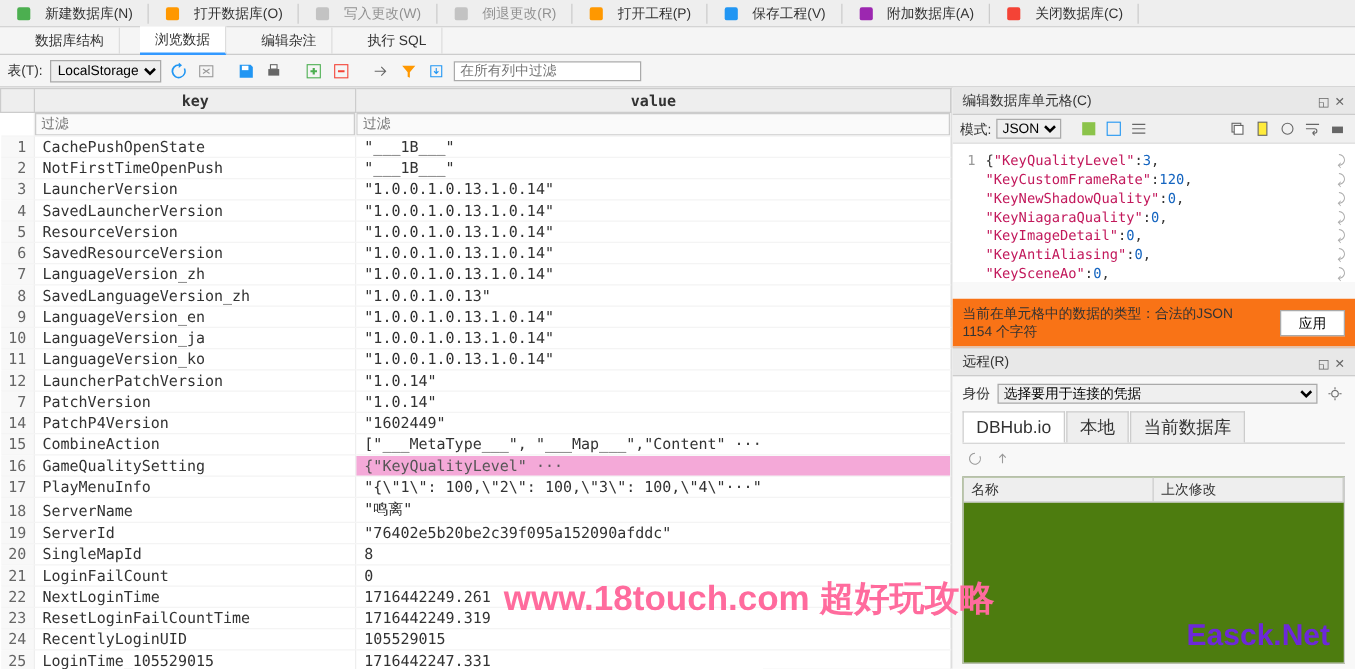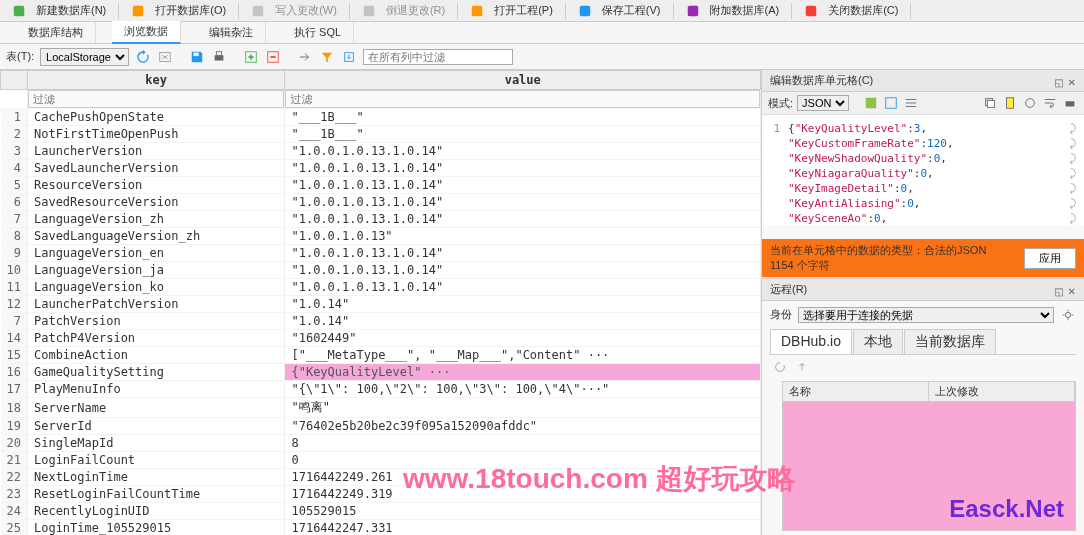--- a/index.html
+++ b/index.html
@@ -43,21 +43,21 @@
 .jsonview .wrap{color:#aaa;float:right;}
 .statusrow{display:flex;align-items:center;justify-content:space-between;padding:4px 8px;background:#f97316;font-size:11px;border-bottom:1px solid #ddd;margin-top:14px;}
 .applybtn{border:1px solid #aaa;background:#fff;padding:2px 14px;font-size:11px;cursor:pointer;}
 .remotebody{padding:6px 8px;font-size:11px;}
 .remotebody .row{display:flex;align-items:flex-start;gap:6px;margin-bottom:6px;}
 .remotebody select{flex:1;border:1px solid #aaa;font-size:11px;}
 .remotetabs{display:flex;gap:1px;border-bottom:1px solid #ccc;font-size:14px;}
 .remotetabs .rt{padding:3px 10px;border:1px solid #ccc;border-bottom:none;background:#eee;cursor:pointer;}
 .remotetabs .rt.act{background:#fff;}
 .rtool{display:flex;gap:6px;padding:4px 2px;}
-.rtable{border:1px solid #ccc;margin-top:2px;height:150px;background:#f9a8d4;margin-left:12px;}
+.rtable{border:1px solid #ccc;margin-top:2px;height:150px;background:#4d7c0f;}
 .rtable .rth{display:flex;background:#eee;border-bottom:1px solid #ccc;}
 .rtable .rth div{flex:1;padding:2px 6px;border-right:1px solid #ccc;font-size:11px;}
 .wm{position:absolute;font-size:28px;color:#ff6b9d;font-weight:bold;pointer-events:none;}
 .wm2{position:absolute;right:20px;bottom:12px;font-size:24px;color:#6d28d9;font-weight:bold;pointer-events:none;}
 </style>
 </head>
 <body>
 
 <div class="app">
   <div class="topbar" id="topbar">

